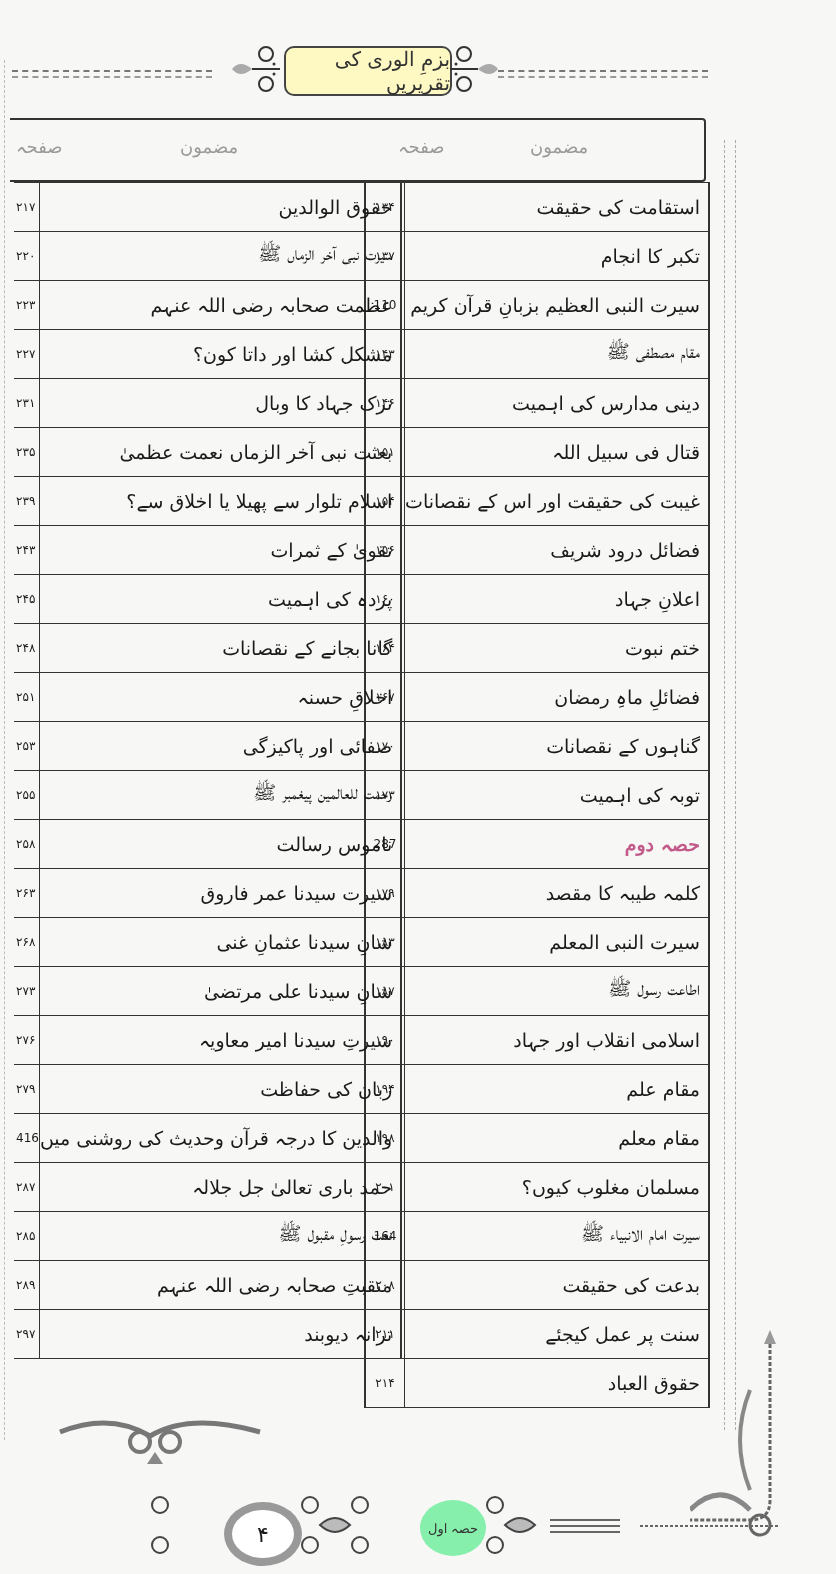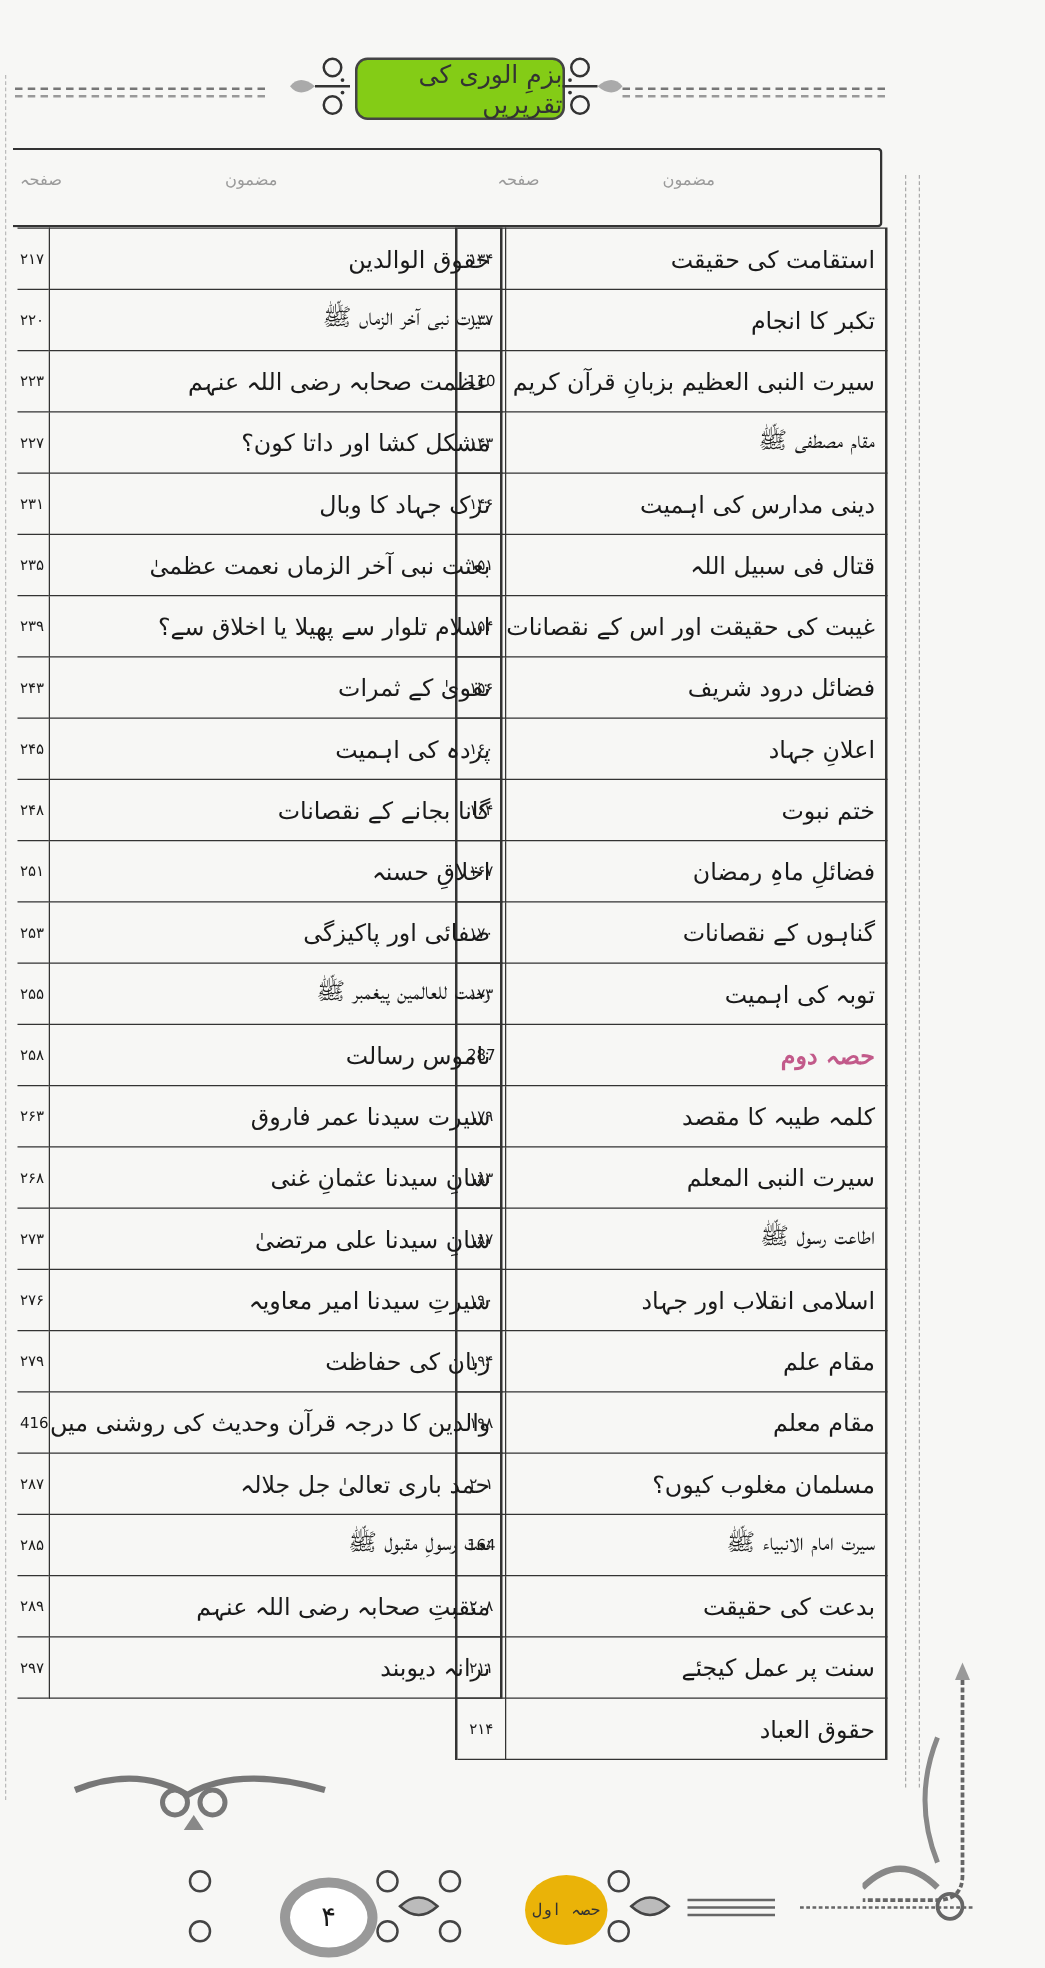--- a/index.html
+++ b/index.html
@@ -11,39 +11,39 @@
   }
   .page { position: absolute; inset: 0; }
 
   
   .top-ornament { position: absolute; left: 0; top: 36px; width: 836px; height: 60px; }
   .top-rule { position: absolute; top: 34px; height: 0; border-top: 2px dashed #777; border-bottom: 2px dashed #999; padding-top: 4px; }
   .top-rule.left { left: 12px; width: 200px; }
   .top-rule.right { left: 498px; width: 210px; }
   .title-cartouche {
     position: absolute; left: 284px; top: 10px; width: 164px; height: 46px;
-    border: 2px solid #444; border-radius: 10px; background: #84cc16;
+    border: 2px solid #444; border-radius: 10px; background: #fef9c3;
     display: flex; align-items: center; justify-content: center;
     font-size: 20px; font-family: "DejaVu Serif", serif; direction: rtl; color: #333;
   }
   .scroll { position: absolute; top: 6px; width: 60px; height: 54px; }
   .scroll.left { left: 222px; }
   .scroll.right { left: 448px; }
 
   
   .right-border { position: absolute; left: 724px; top: 140px; width: 10px; height: 1290px; border-left: 1px dashed #aaa; border-right: 1px dashed #aaa; }
   .left-edge-border { position: absolute; left: 4px; top: 60px; width: 0; height: 1380px; border-left: 1px dashed #bbb; }
 
   
   .header-band {
     position: absolute; left: 10px; top: 118px; width: 694px; height: 60px;
     border-top: 2px solid #333; border-bottom: 2px solid #333; border-right: 2px solid #333;
     border-radius: 0 4px 4px 0;
   }
-  .hdr { position: absolute; top: 16px; font-size: 13px; color: #9a9a9a; direction: rtl; font-family: "DejaVu Serif", serif; }
+  .hdr { position: absolute; top: 16px; font-size: 18px; color: #9a9a9a; direction: rtl; font-family: "DejaVu Serif", serif; }
 
   
   .col-table { position: absolute; border-collapse: collapse; direction: rtl; }
   .col-table td {
     border-top: 1.5px solid #333; border-bottom: 1.5px solid #333;
     height: 48px; padding: 0; vertical-align: middle;
   }
   .col-table td.topic {
     font-family: "DejaVu Serif", serif; font-size: 19px; text-align: right; padding-right: 8px;
     border-left: 1.5px solid #333; white-space: nowrap; overflow: hidden;
@@ -61,22 +61,22 @@
   .mid-ornament { position: absolute; left: 40px; top: 1412px; width: 240px; height: 56px; }
   .corner-ornament { position: absolute; left: 690px; top: 1320px; width: 110px; height: 230px; }
   .bottom-band { position: absolute; left: 140px; top: 1480px; width: 640px; height: 90px; }
   .page-oval {
     position: absolute; left: 224px; top: 1502px; width: 62px; height: 48px; border-radius: 50%;
     border: 8px solid #999; background: #fff;
     display: flex; align-items: center; justify-content: center; font-size: 22px;
   }
   .part-oval {
     position: absolute; left: 420px; top: 1500px; width: 66px; height: 56px; border-radius: 50%;
-    background: #eab308; display: flex; align-items: center; justify-content: center;
-    font-size: 13px; color: #333; direction: rtl; font-family: Liberation Mono, monospace;
+    background: #86efac; display: flex; align-items: center; justify-content: center;
+    font-size: 13px; color: #333; direction: rtl; font-family: Liberation Sans, sans-serif;
   }
 </style>
 </head>
 <body>
 
 <div class="page">
 
   <div class="top-ornament">
     <div class="top-rule left"></div>
     <svg class="scroll left" viewBox="0 0 60 54">

